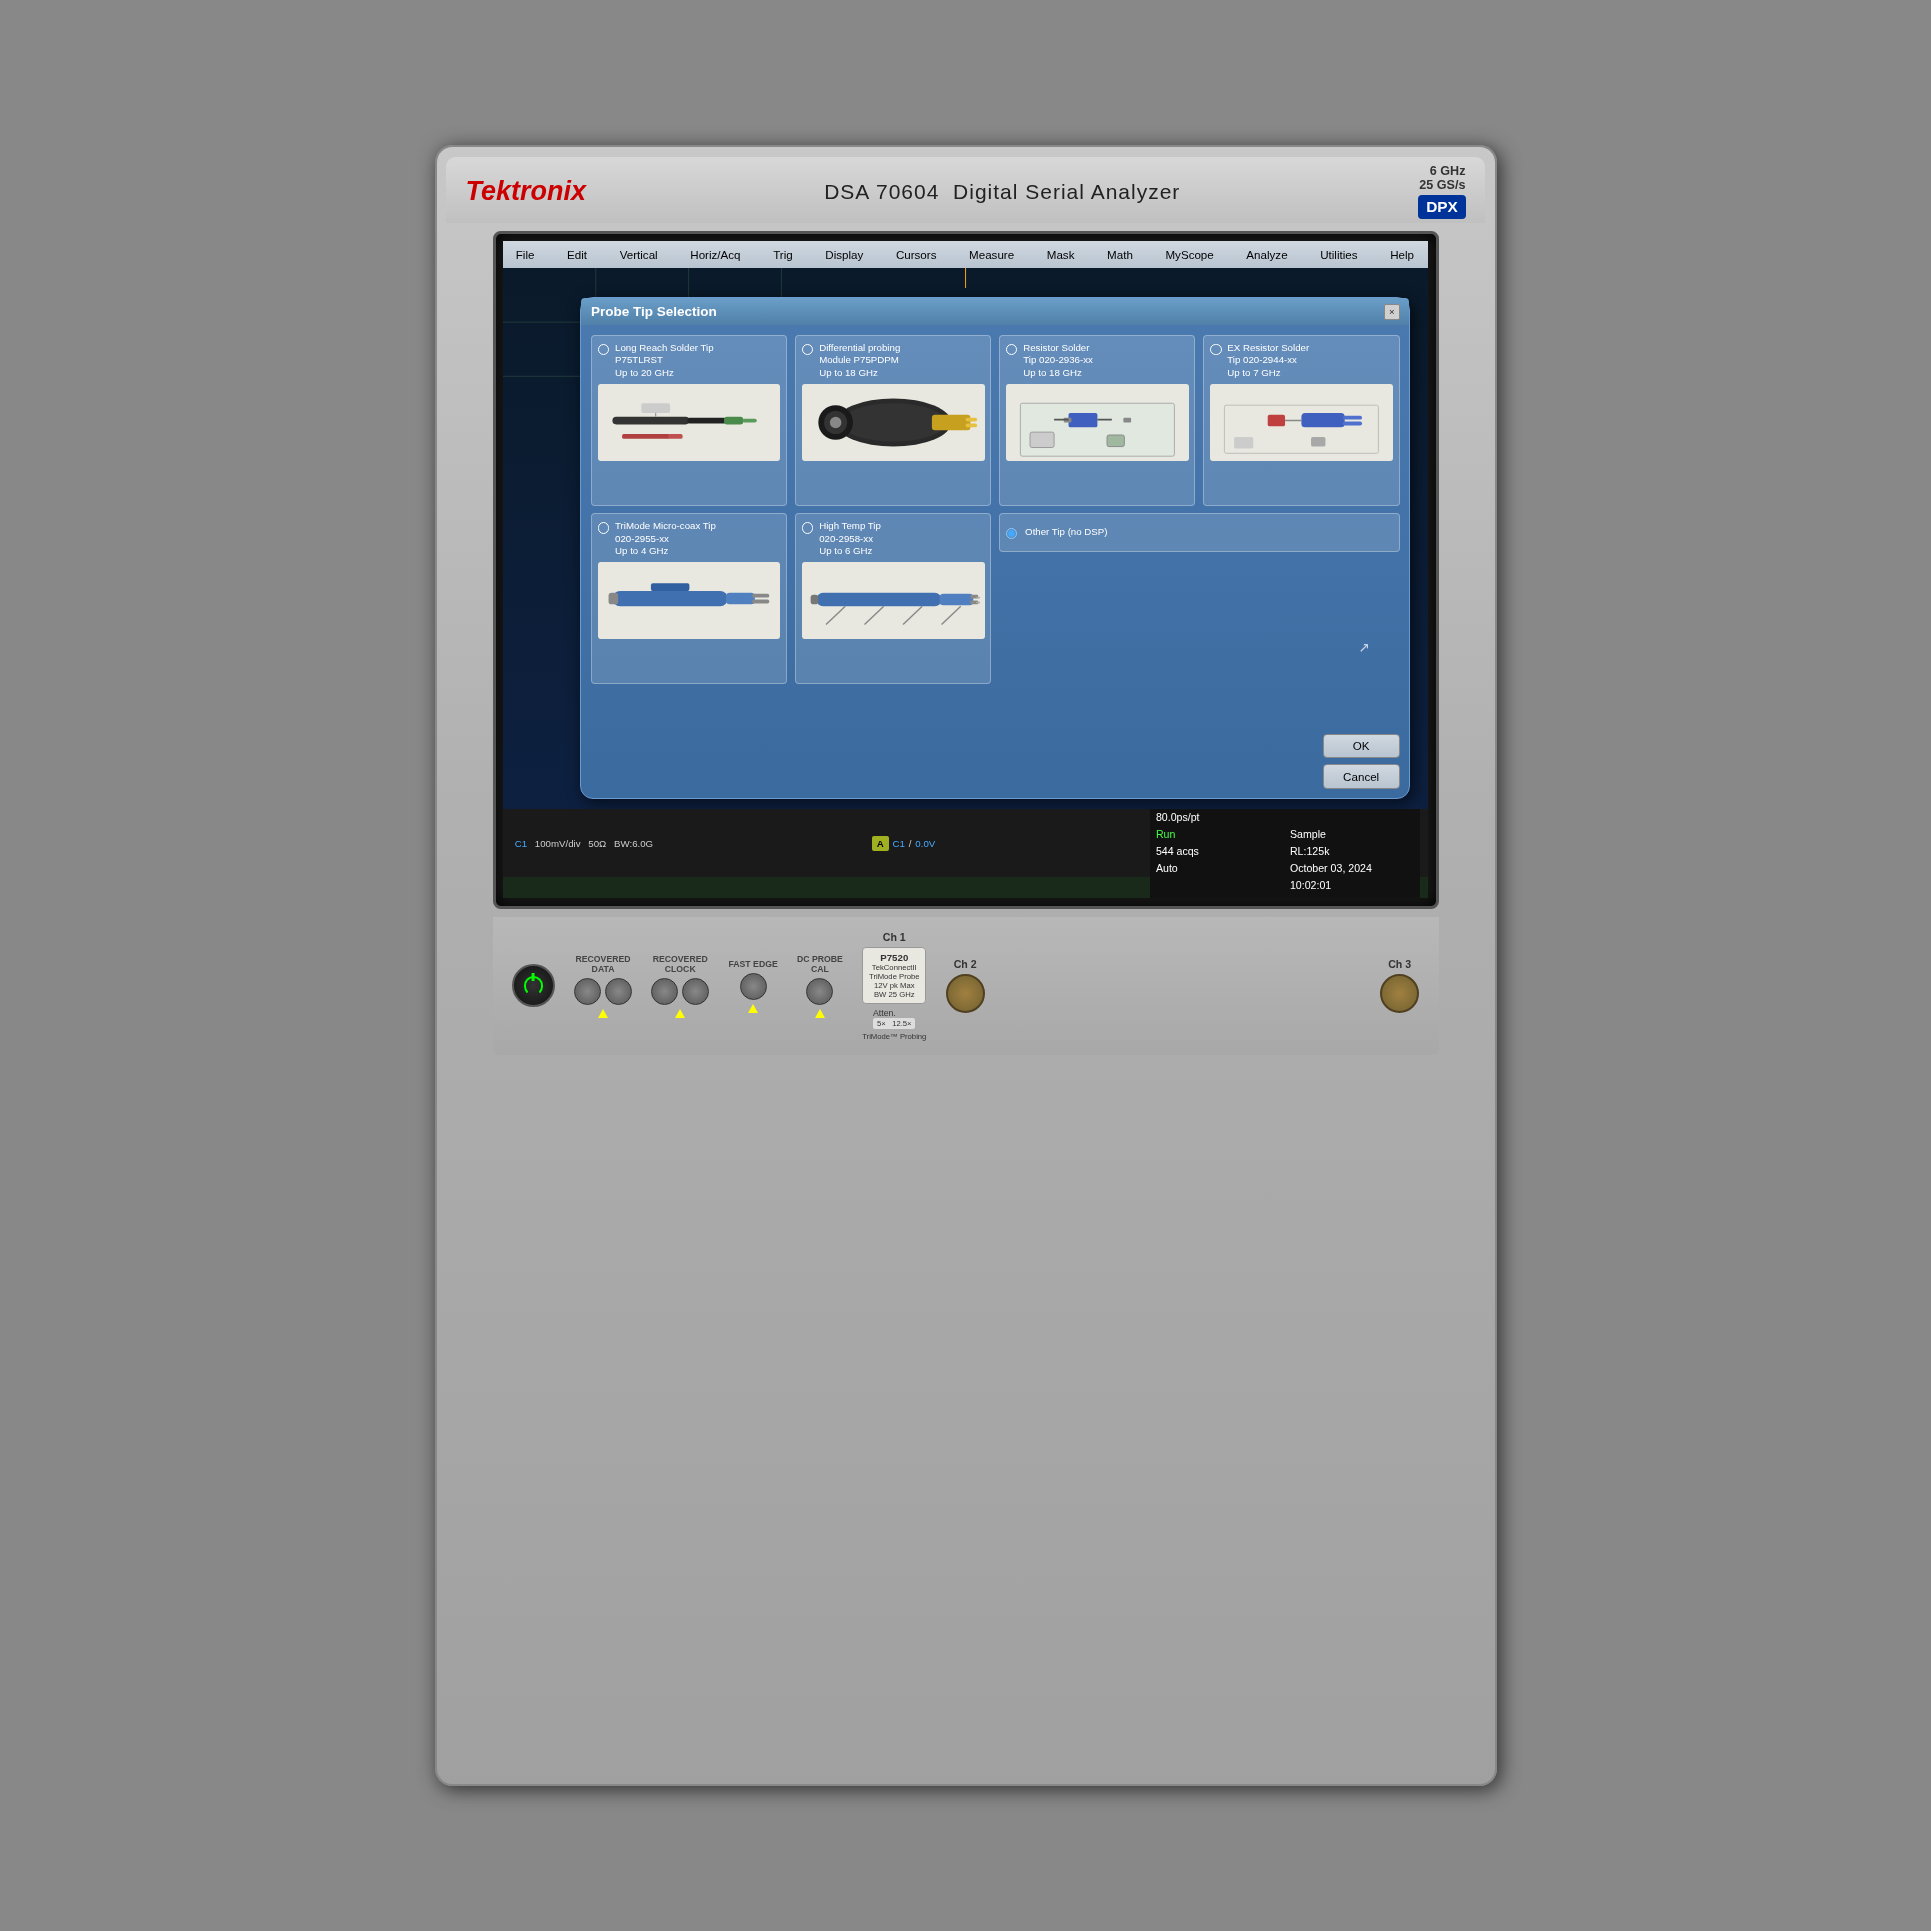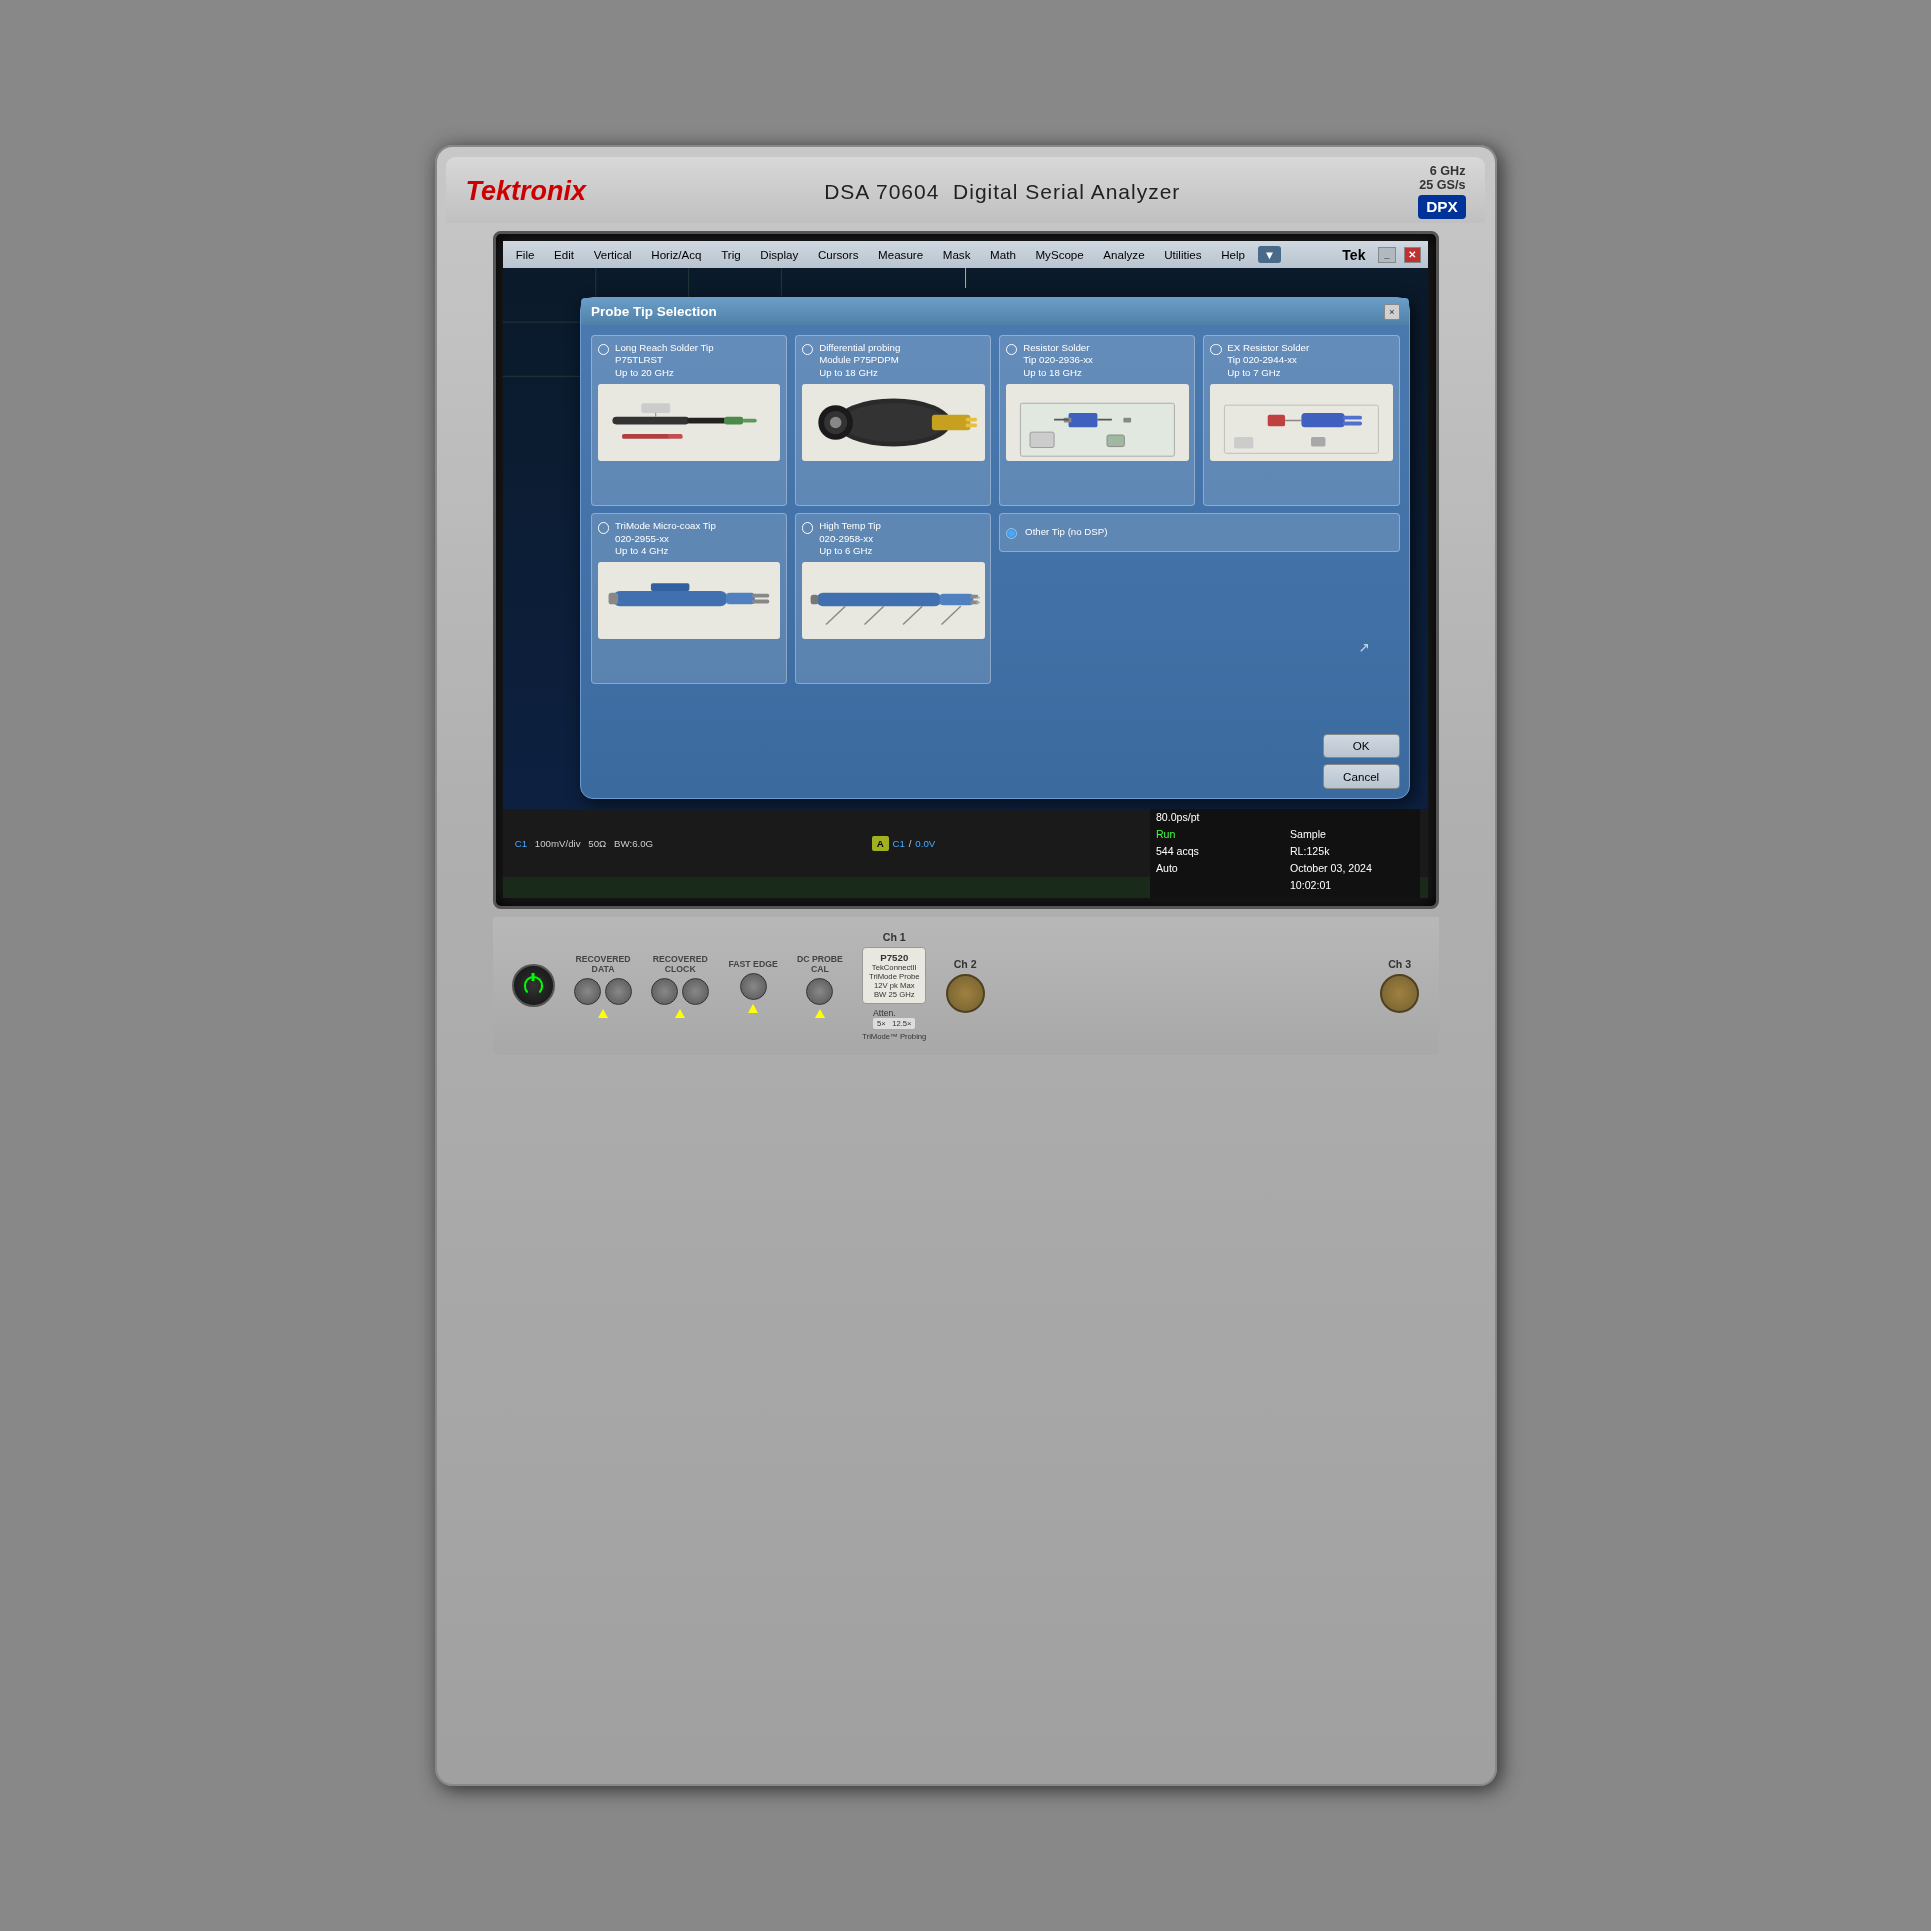--- a/index.html
+++ b/index.html
@@ -90,21 +90,21 @@
       height: 657px;
       overflow: hidden;
     }
 
     .menu-bar {
       background: linear-gradient(180deg, #d0d8e0, #b8c4d0);
       display: flex;
       align-items: center;
       padding: 0 5.8px;
       height: 27px;
-      gap: 6px;
+      gap: 19px;
     }
 
     .menu-item {
       font-size: 11.6px;
       color: #000;
       padding: 1.9px 6.8px;
       cursor: pointer;
       white-space: nowrap;
     }
 

